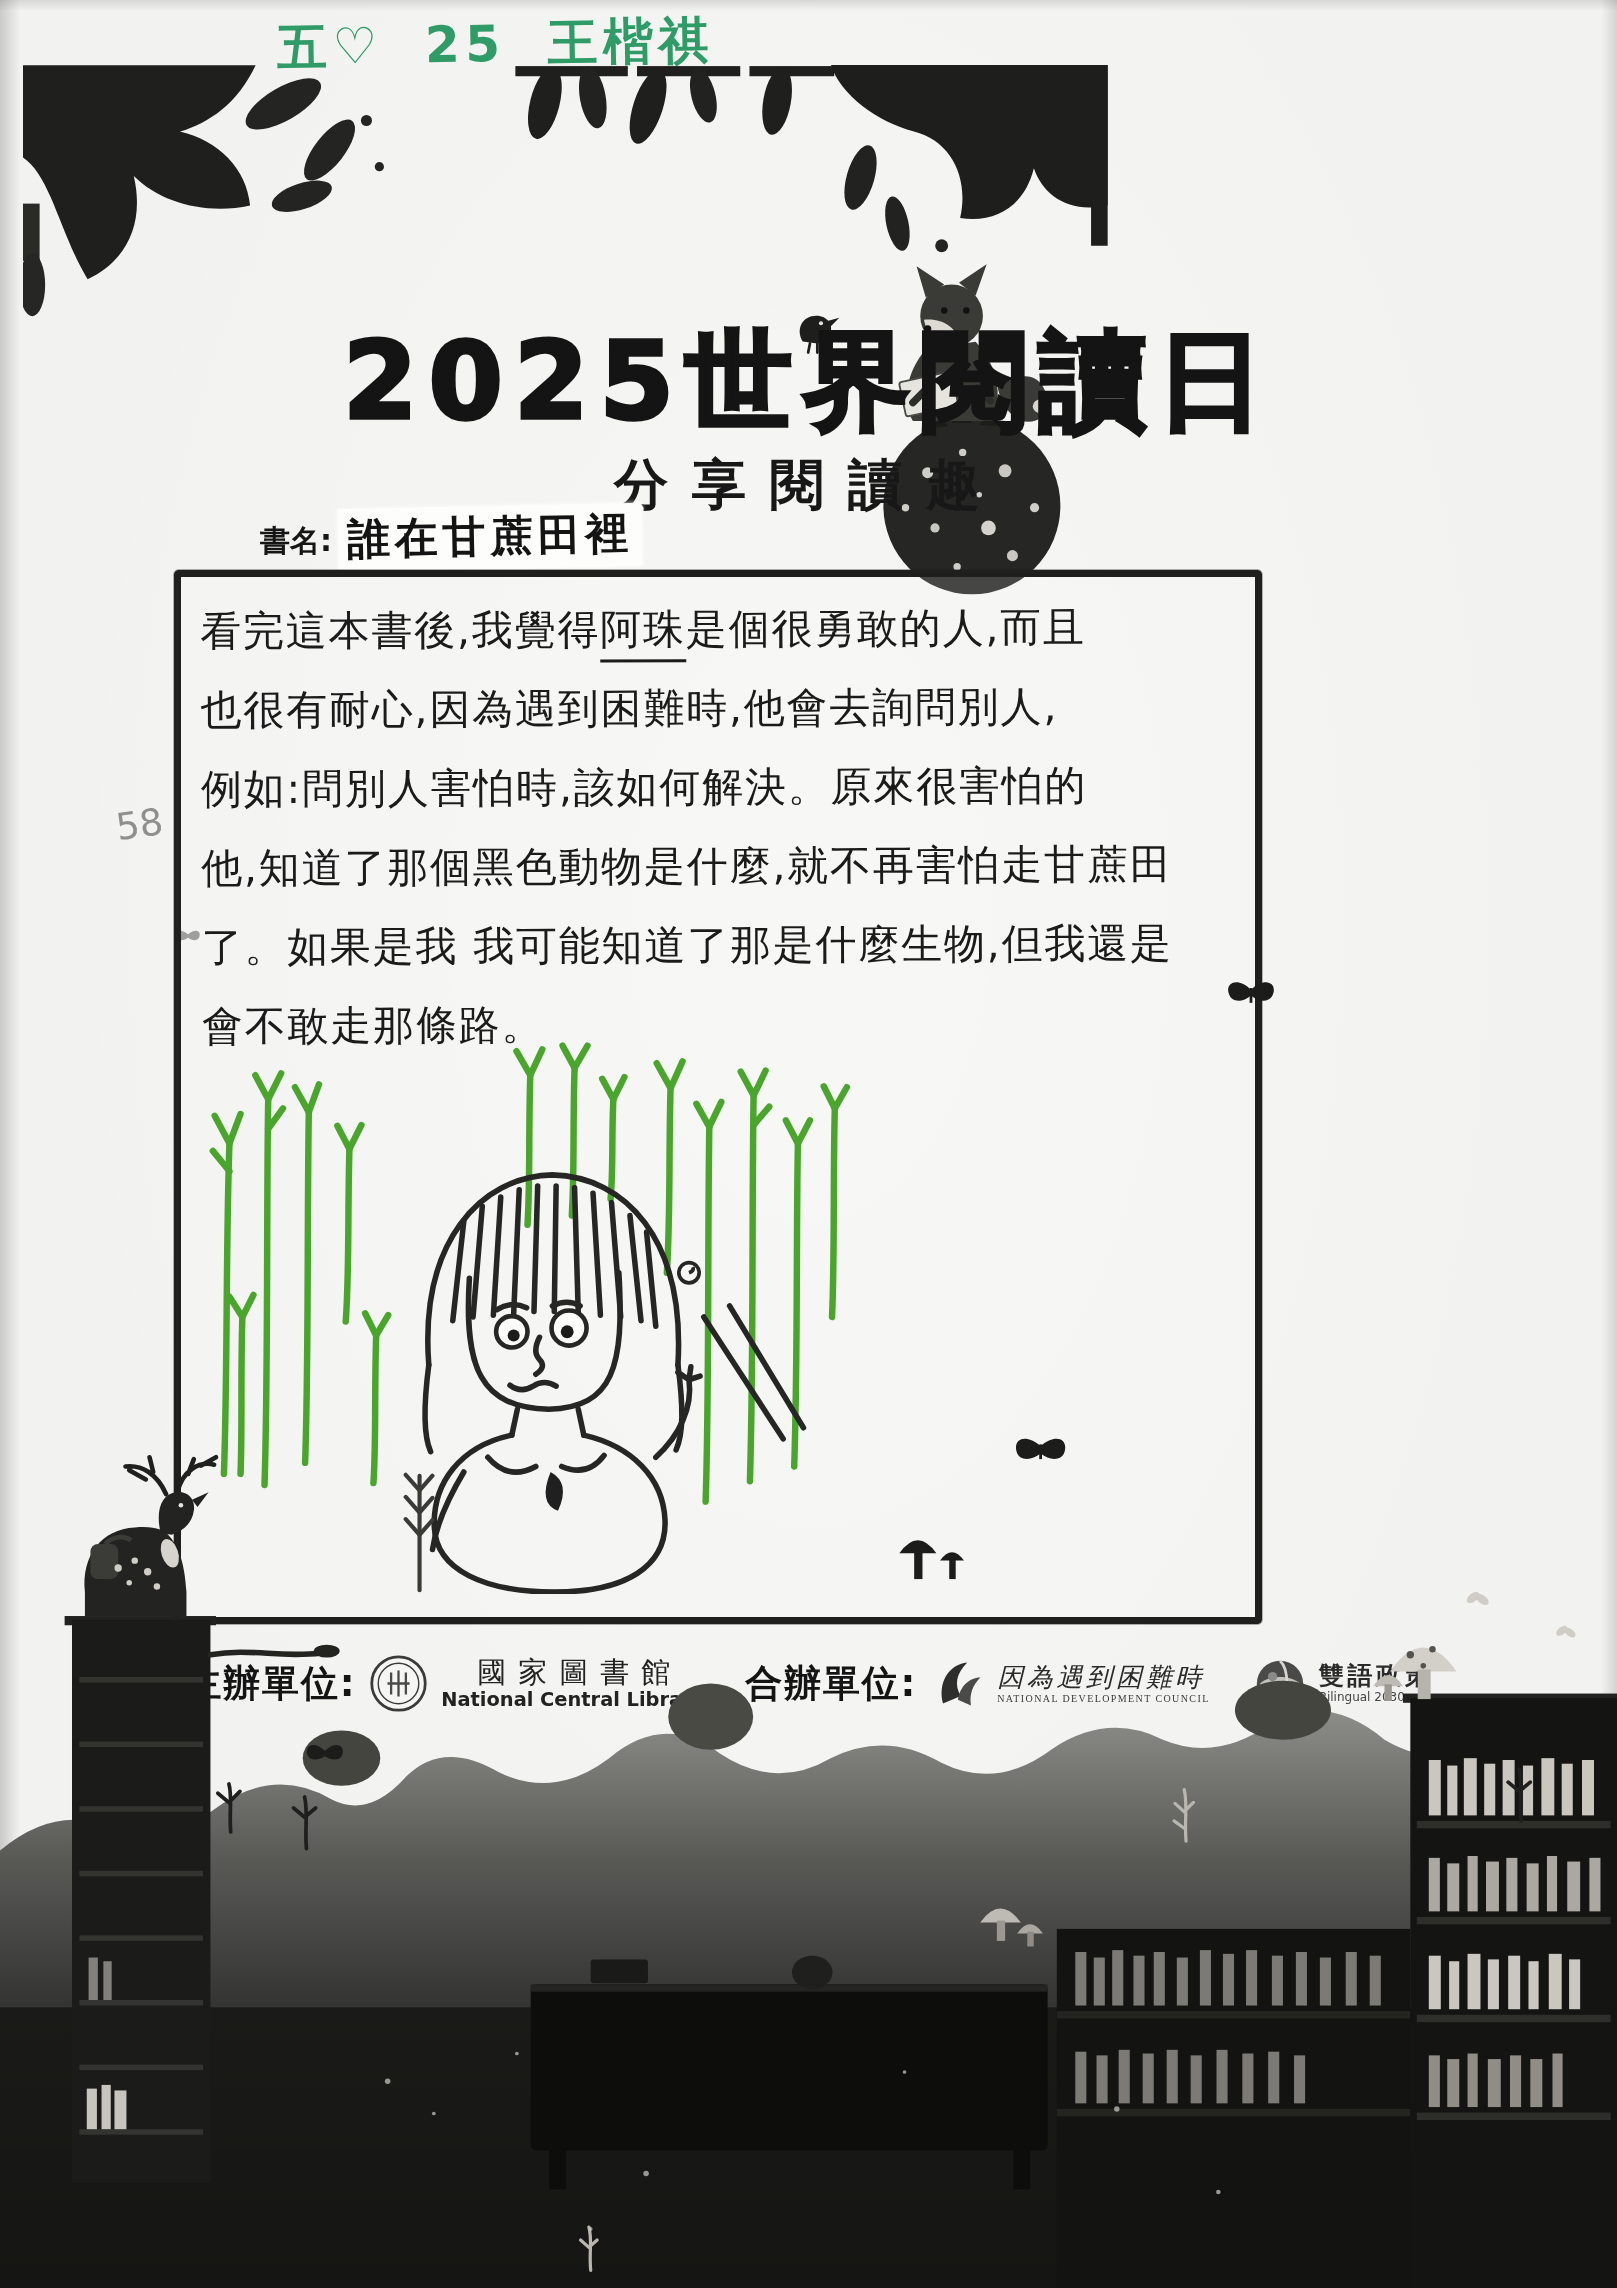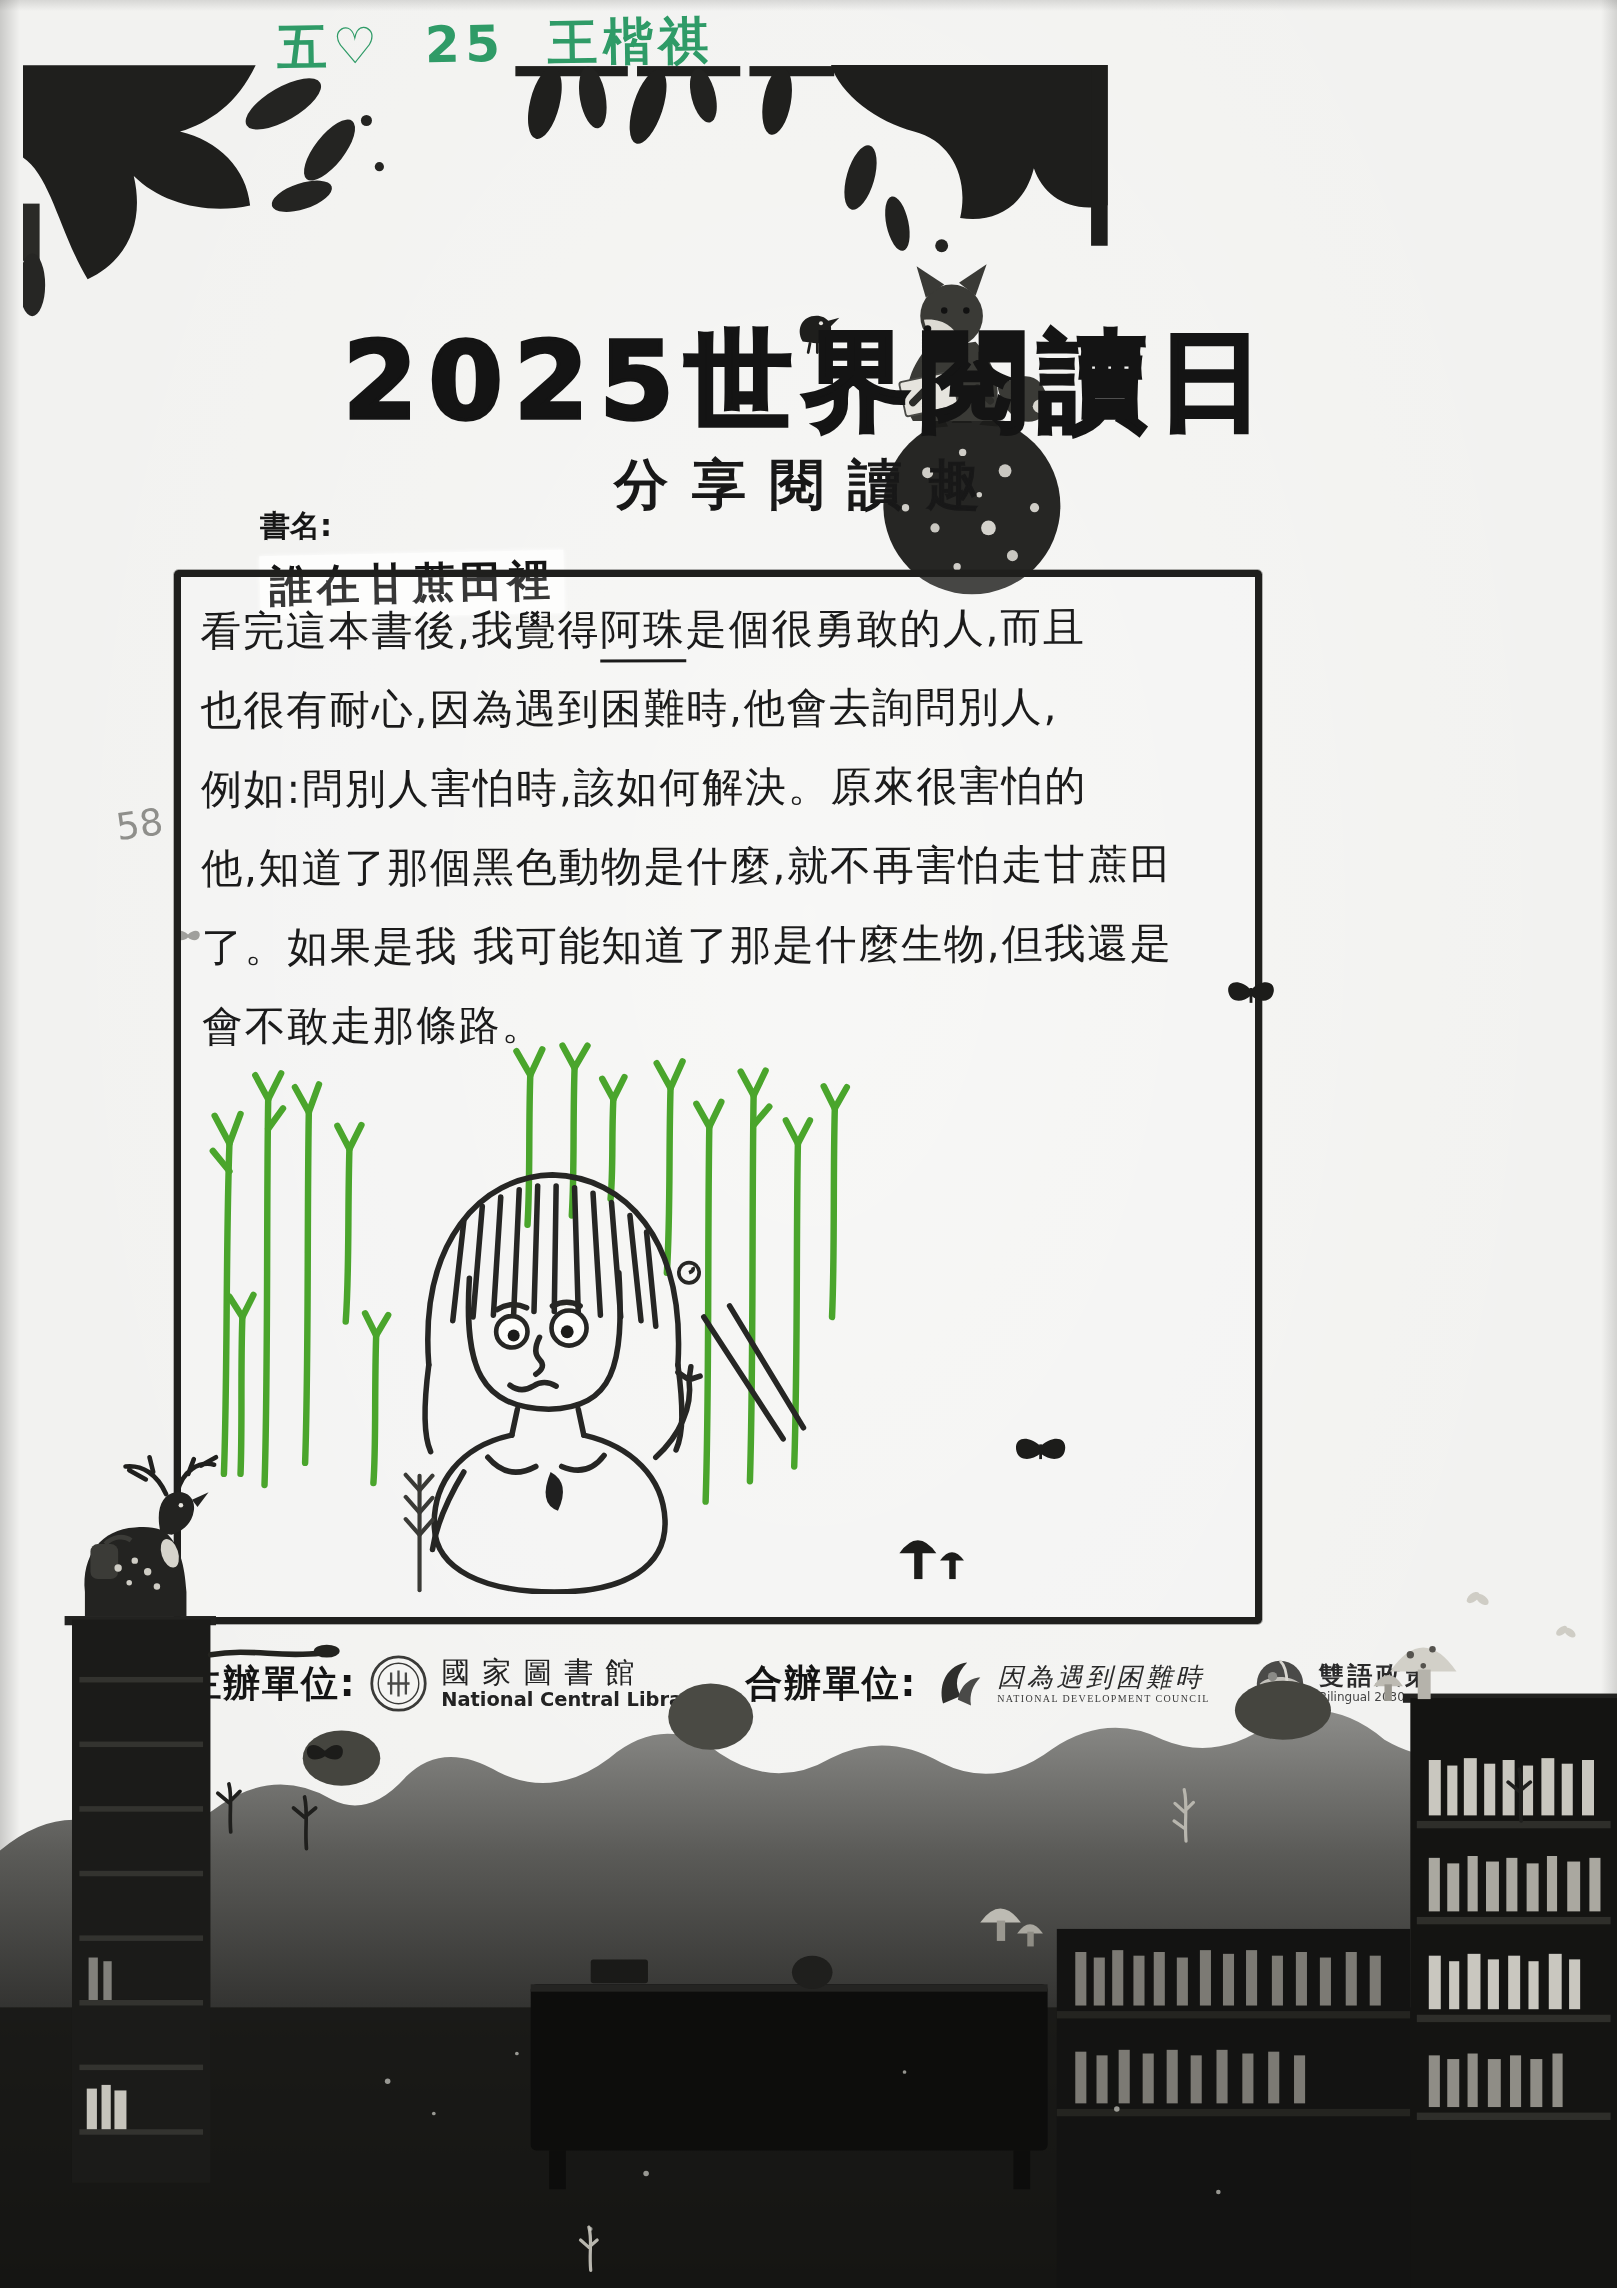--- a/index.html
+++ b/index.html
@@ -30,21 +30,21 @@
   .title{
     position:absolute;left:0;right:0;top:310px;margin:0;text-align:center;
     font-size:107px;font-weight:bold;letter-spacing:11px;color:#141414;
     -webkit-text-stroke:3.7px #141414;
   }
   .subtitle{
     position:absolute;left:0;right:0;top:449px;margin:0;text-align:center;
     font-size:54px;font-weight:normal;letter-spacing:24px;color:#181818;
     -webkit-text-stroke:1.8px #181818;
   }
-  .book-line{position:absolute;left:260px;top:506px;display:flex;align-items:baseline;gap:5.5px;flex-direction:column;}
+  .book-line{position:absolute;left:260px;top:506px;display:flex;align-items:baseline;gap:5.5px;}
   .book-label{font-size:30px;font-weight:bold;color:#161616;}
   .book-title{
     font-size:43px;font-weight:bold;color:#141414;letter-spacing:4.6px;
     background:#fdfdfc;padding:1.8px 9.2px 3.7px;transform:rotate(-1.2deg);
     box-shadow:0 0 5.5px rgba(255,255,255,.9);
   }
   .margin-note{position:absolute;left:116px;top:803px;font-size:37px;color:#8f8f8b;transform:rotate(-8deg);}
 
   .essay-box{
     position:absolute;left:174px;top:570px;width:1074px;height:1040px;
@@ -60,21 +60,21 @@
   .bfly-right{left:1226px;top:975px;width:50px;height:39px;}
   .bfly-left{left:175px;top:927px;width:26px;height:20px;opacity:.75;}
 
   .footer{
     position:absolute;left:0;right:0;top:1641px;height:85px;
     display:flex;align-items:center;justify-content:center;gap:13px;
   }
   .org-label{font-size:37px;font-weight:900;color:#141414;letter-spacing:1.8px;}
   .org-label.co{margin-left:28px;}
   .org-text{display:flex;flex-direction:column;justify-content:center;line-height:1.15;}
-  .org-zh{font-family:"Liberation Serif",serif;font-size:29px;letter-spacing:12px;color:#222;}
+  .org-zh{font-family:"Liberation Serif",serif;font-size:29px;letter-spacing:12px;color:#222;margin-left:36px;}
   .org-en{font-size:19.4px;font-weight:bold;color:#222;}
   .ndc-zh{font-family:"Liberation Serif",serif;font-style:italic;font-size:26px;letter-spacing:3.7px;color:#2a2a2a;}
   .ndc-en{font-size:10px;letter-spacing:1.4px;color:#3a3a3a;font-variant:small-caps;font-family:Liberation Serif, serif;}
   .bil-zh{font-size:25px;font-weight:bold;letter-spacing:3.7px;color:#2a2a2a;}
   .bil-en{font-size:12px;color:#444;}
   .logo{flex:0 0 auto;}
 
   .bottom-scene{position:absolute;left:0;top:1435px;width:1618px;height:854px;}
 </style>
 </head>

